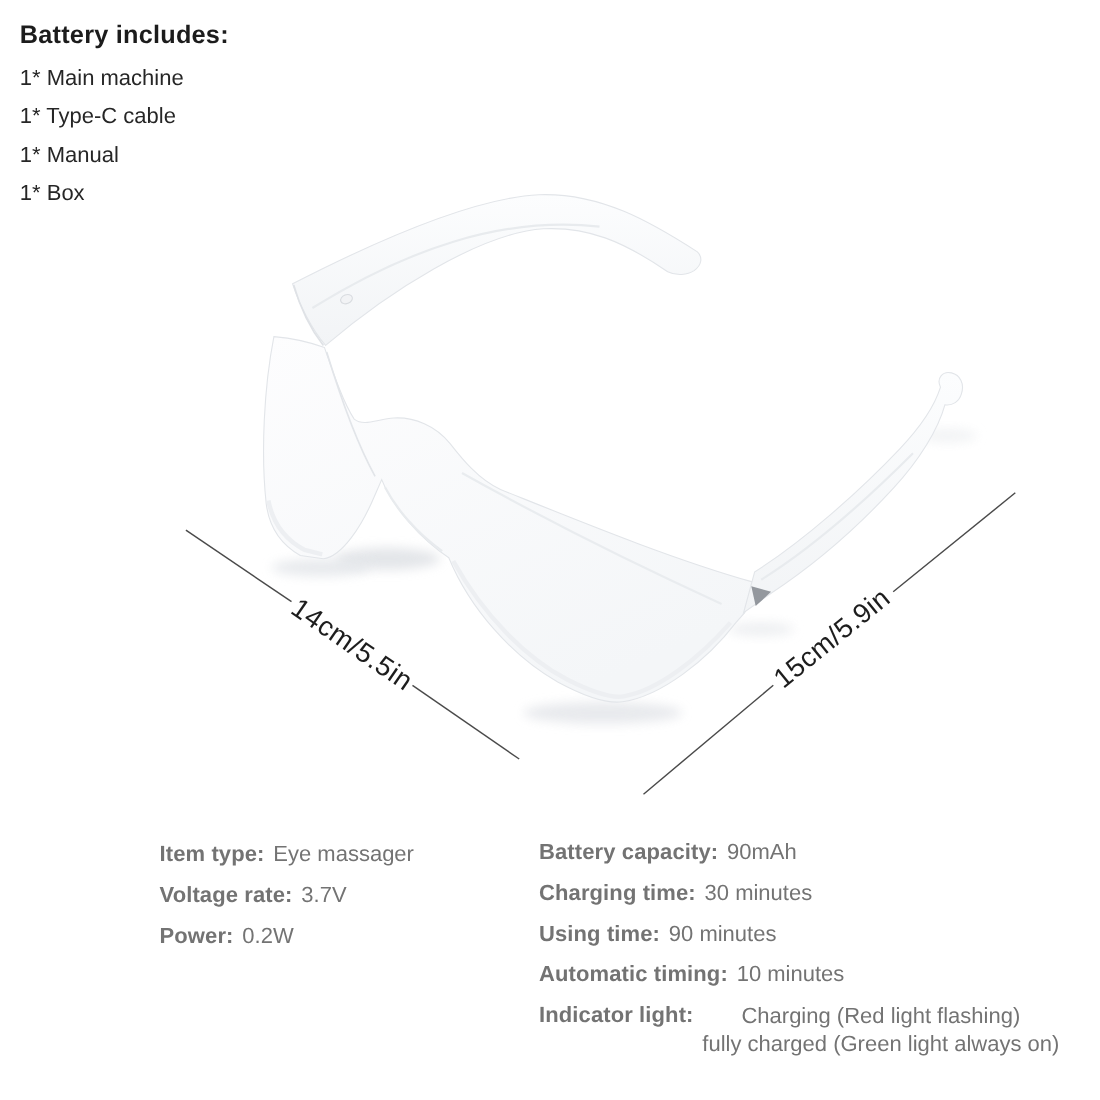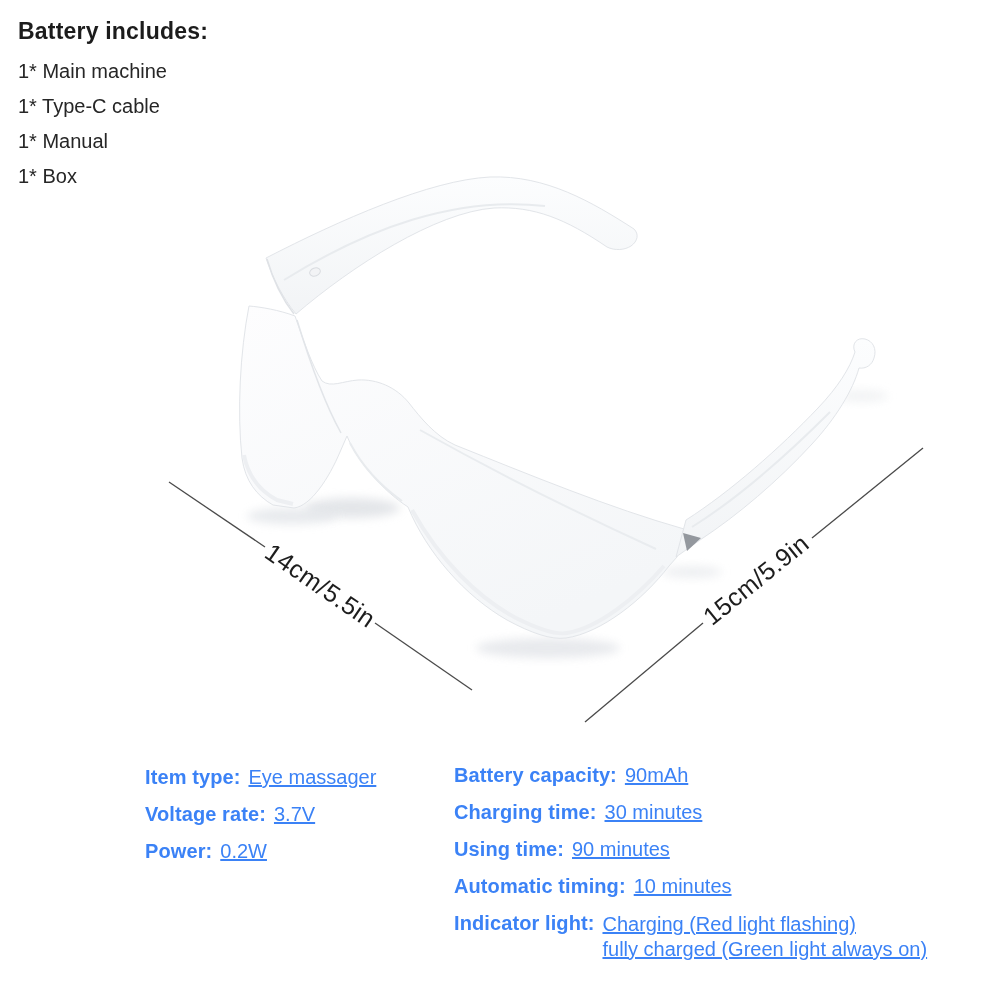--- a/index.html
+++ b/index.html
@@ -32,36 +32,37 @@
   .pkg-item {
     font-size: 20px;
     line-height: 35px;
     color: #262626;
   }
   
   .specs {
     position: absolute;
   }
   .specs-left  { left: 145px; top: 766px; }
-  .specs-right { left: 454px; top: 764px; }
+  .specs-right { left: 490px; top: 764px; }
   .spec-row {
     display: flex;
     align-items: flex-start;
     gap: 8px;
     margin-bottom: 14px;
     font-size: 20px;
     line-height: 23px;
-    color: #3b82f6;
+    color: #737373;
+    text-align: center;
   }
   .spec-label {
     font-weight: bold;
     white-space: nowrap;
     letter-spacing: 0.1px;
   }
-  .spec-value { white-space: nowrap; text-decoration: underline; }
+  .spec-value { white-space: nowrap; }
   .spec-value.multiline { line-height: 25px; }
   .spec-value.multiline div { white-space: nowrap; }
   
   svg text.dim-label {
     font-family: "Liberation Sans", "DejaVu Sans", sans-serif;
     font-size: 25px;
     fill: #1d1d1d;
     letter-spacing: 0.5px;
   }
 </style>

